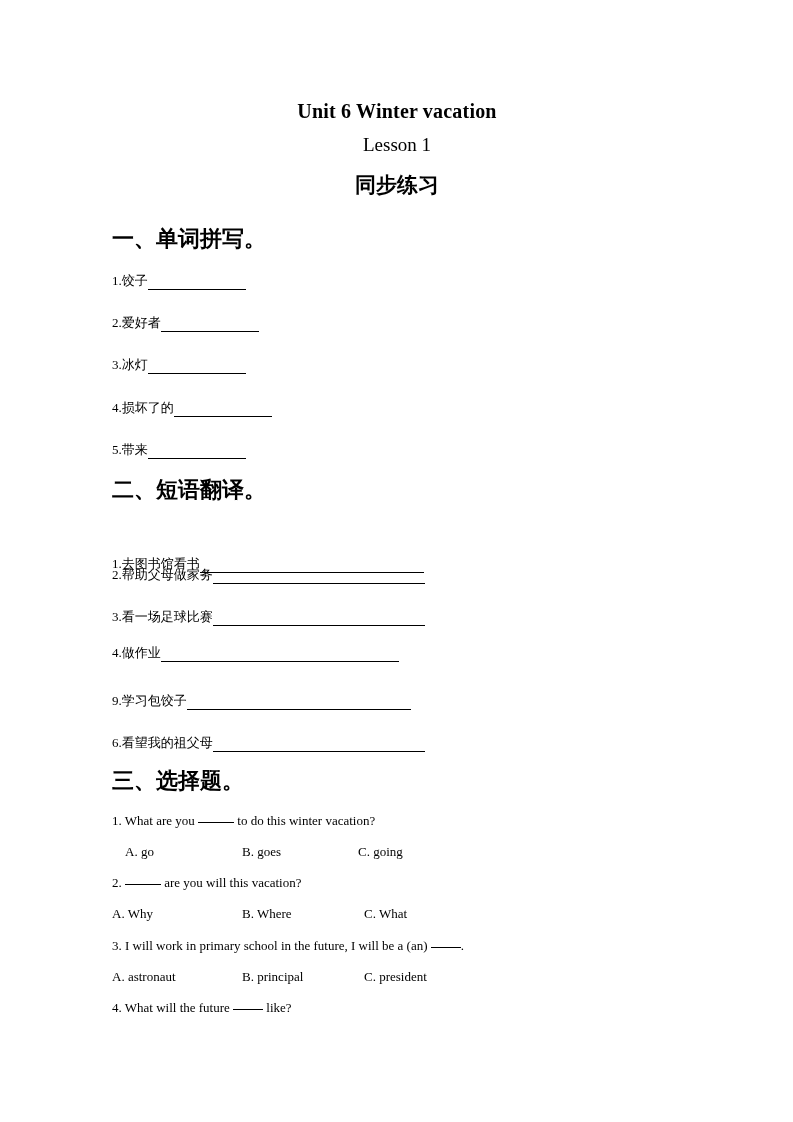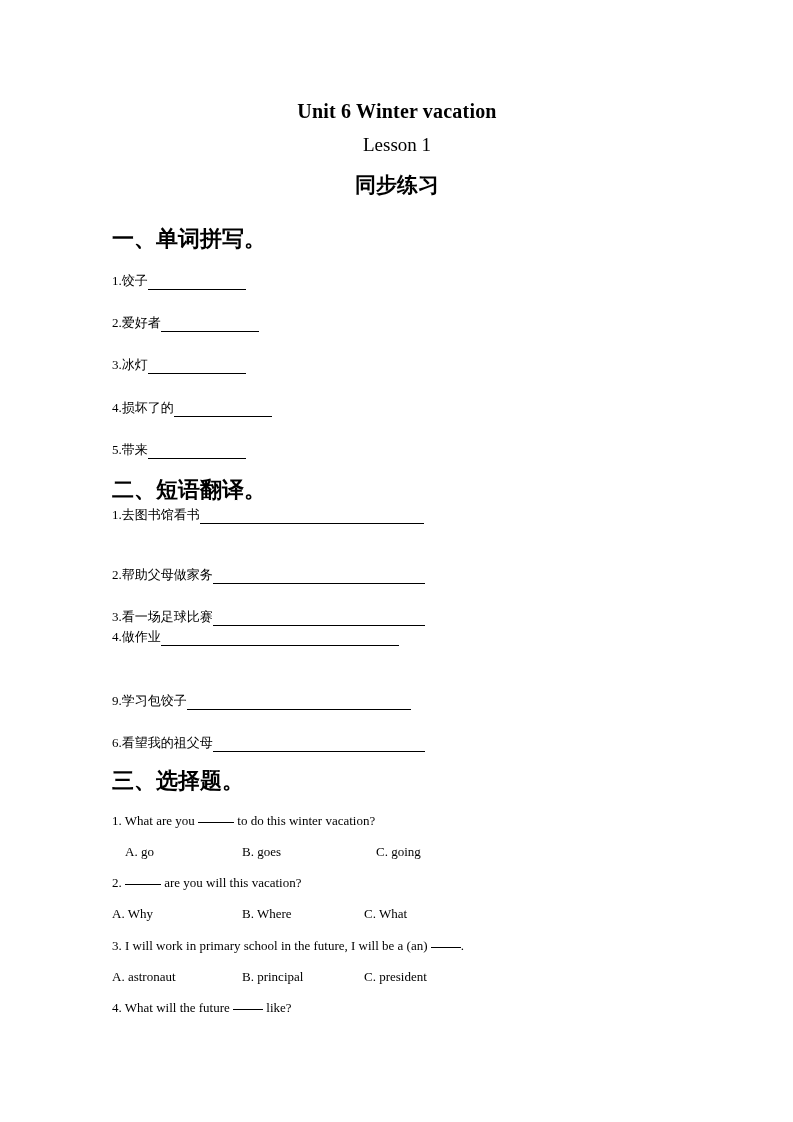--- a/index.html
+++ b/index.html
@@ -147,54 +147,54 @@
     <span class="fill-label">4.损坏了的</span>
     <span class="fill-blank" style="width: 98px;"></span>
   </div>
   <div class="fill-row" style="top:441px;">
     <span class="fill-label">5.带来</span>
     <span class="fill-blank" style="width: 98px;"></span>
   </div>
 
   <div class="section-heading" style="top:479px;">二、短语翻译。</div>
 
-  <div class="fill-row" style="top:506px;">
+  <div class="fill-row" style="top:555px;">
     <span class="fill-label">1.去图书馆看书</span>
     <span class="fill-blank" style="width: 224px;"></span>
   </div>
   <div class="fill-row" style="top:566px;">
     <span class="fill-label">2.帮助父母做家务</span>
     <span class="fill-blank" style="width: 212px;"></span>
   </div>
   <div class="fill-row" style="top:608px;">
     <span class="fill-label">3.看一场足球比赛</span>
     <span class="fill-blank" style="width: 212px;"></span>
   </div>
-  <div class="fill-row" style="top:628px;font-family:Liberation Serif, serif;">
+  <div class="fill-row" style="top:644px;font-family:Liberation Serif, serif;">
     <span class="fill-label">4.做作业</span>
     <span class="fill-blank" style="width: 238px;"></span>
   </div>
   <div class="fill-row" style="top:692px;">
     <span class="fill-label">9.学习包饺子</span>
     <span class="fill-blank" style="width: 224px;"></span>
   </div>
   <div class="fill-row" style="top:734px;">
     <span class="fill-label">6.看望我的祖父母</span>
     <span class="fill-blank" style="width: 212px;"></span>
   </div>
 
   <div class="section-heading" style="top:770px;">三、选择题。</div>
 
   <div class="mc-question" style="top:812px;">
     <span>1. What are you </span><span class="inline-blank" style="width: 36px;"></span><span> to do this winter vacation?</span>
   </div>
   <div class="mc-options" style="top:843px;">
     <span class="mc-opt" style="left:13px;">A. go</span>
     <span class="mc-opt" style="left:130px;text-align:center;">B. goes</span>
-    <span class="mc-opt" style="left:246px;margin-left:18px;">C. going</span>
+    <span class="mc-opt" style="left:246px;">C. going</span>
   </div>
 
   <div class="mc-question" style="top:874px;">
     <span>2. </span><span class="inline-blank" style="width: 36px;"></span><span> are you will this vacation?</span>
   </div>
   <div class="mc-options" style="top:905px;">
     <span class="mc-opt" style="left:0px;">A. Why</span>
     <span class="mc-opt" style="left:130px;">B. Where</span>
     <span class="mc-opt" style="left:252px;">C. What</span>
   </div>

